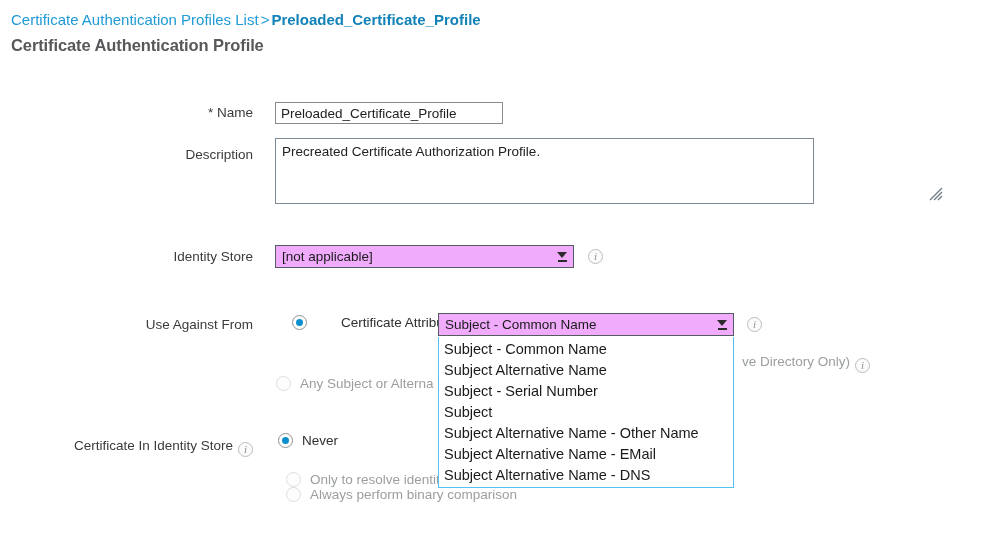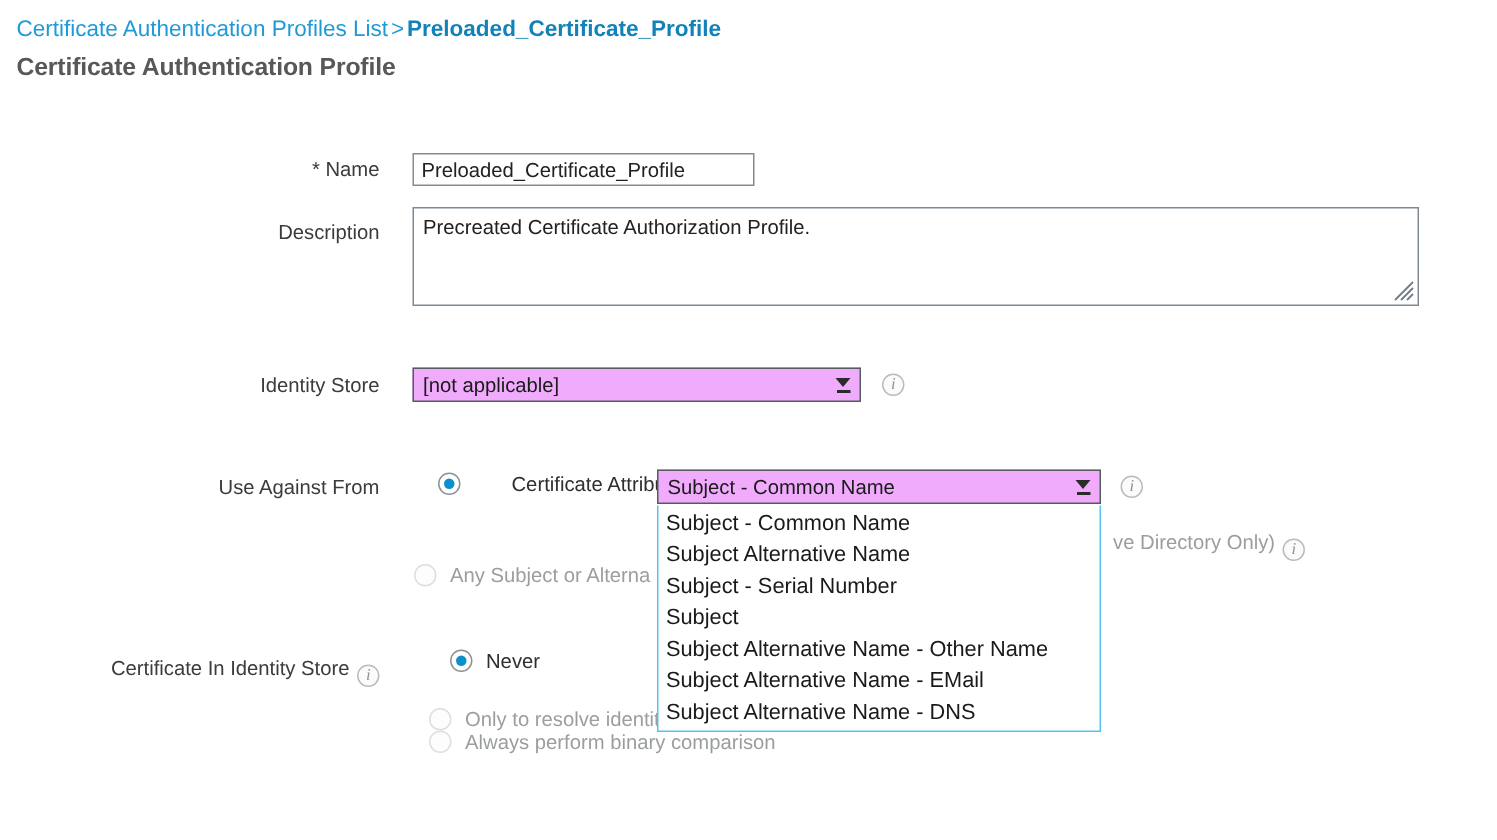--- a/index.html
+++ b/index.html
@@ -79,21 +79,21 @@
     padding: 0 5px;
     outline: none;
     border-radius: 0;
   }
 
   
   .desc-area {
     position: absolute;
     left: 275px;
     top: 138px;
-    width: 671px;
+    width: 539px;
     height: 66px;
     box-sizing: border-box;
     border: 1px solid #7d8a96;
     background: #ffffff;
     font-family: "Liberation Sans", sans-serif;
     font-size: 13.5px;
     color: #222;
     padding: 4px 6px;
     resize: none;
     outline: none;
@@ -310,21 +310,21 @@
     <div class="opt">Subject Alternative Name - Other Name</div>
     <div class="opt">Subject Alternative Name - EMail</div>
     <div class="opt">Subject Alternative Name - DNS</div>
   </div>
 
 <div class="lbl" style="left:20px; width:233px; top:417px; line-height:19px;">
   <br>
   <span>Certificate In Identity Store</span><span class="info-inline">i</span>
 </div>
 
-<div class="radio-row" style="left:300px; top:433px;">
+<div class="radio-row" style="left:278px; top:433px;">
   <span class="radio on"></span>
   <span class="radio-label-on">Never</span>
 </div>
 
 <div class="radio-row" style="left:286px; top:472px;">
   <span class="radio off"></span>
   <span class="radio-label-off">Only to resolve identity ambiguity</span>
 </div>
 
 <div class="radio-row" style="left:286px; top:487px;">

